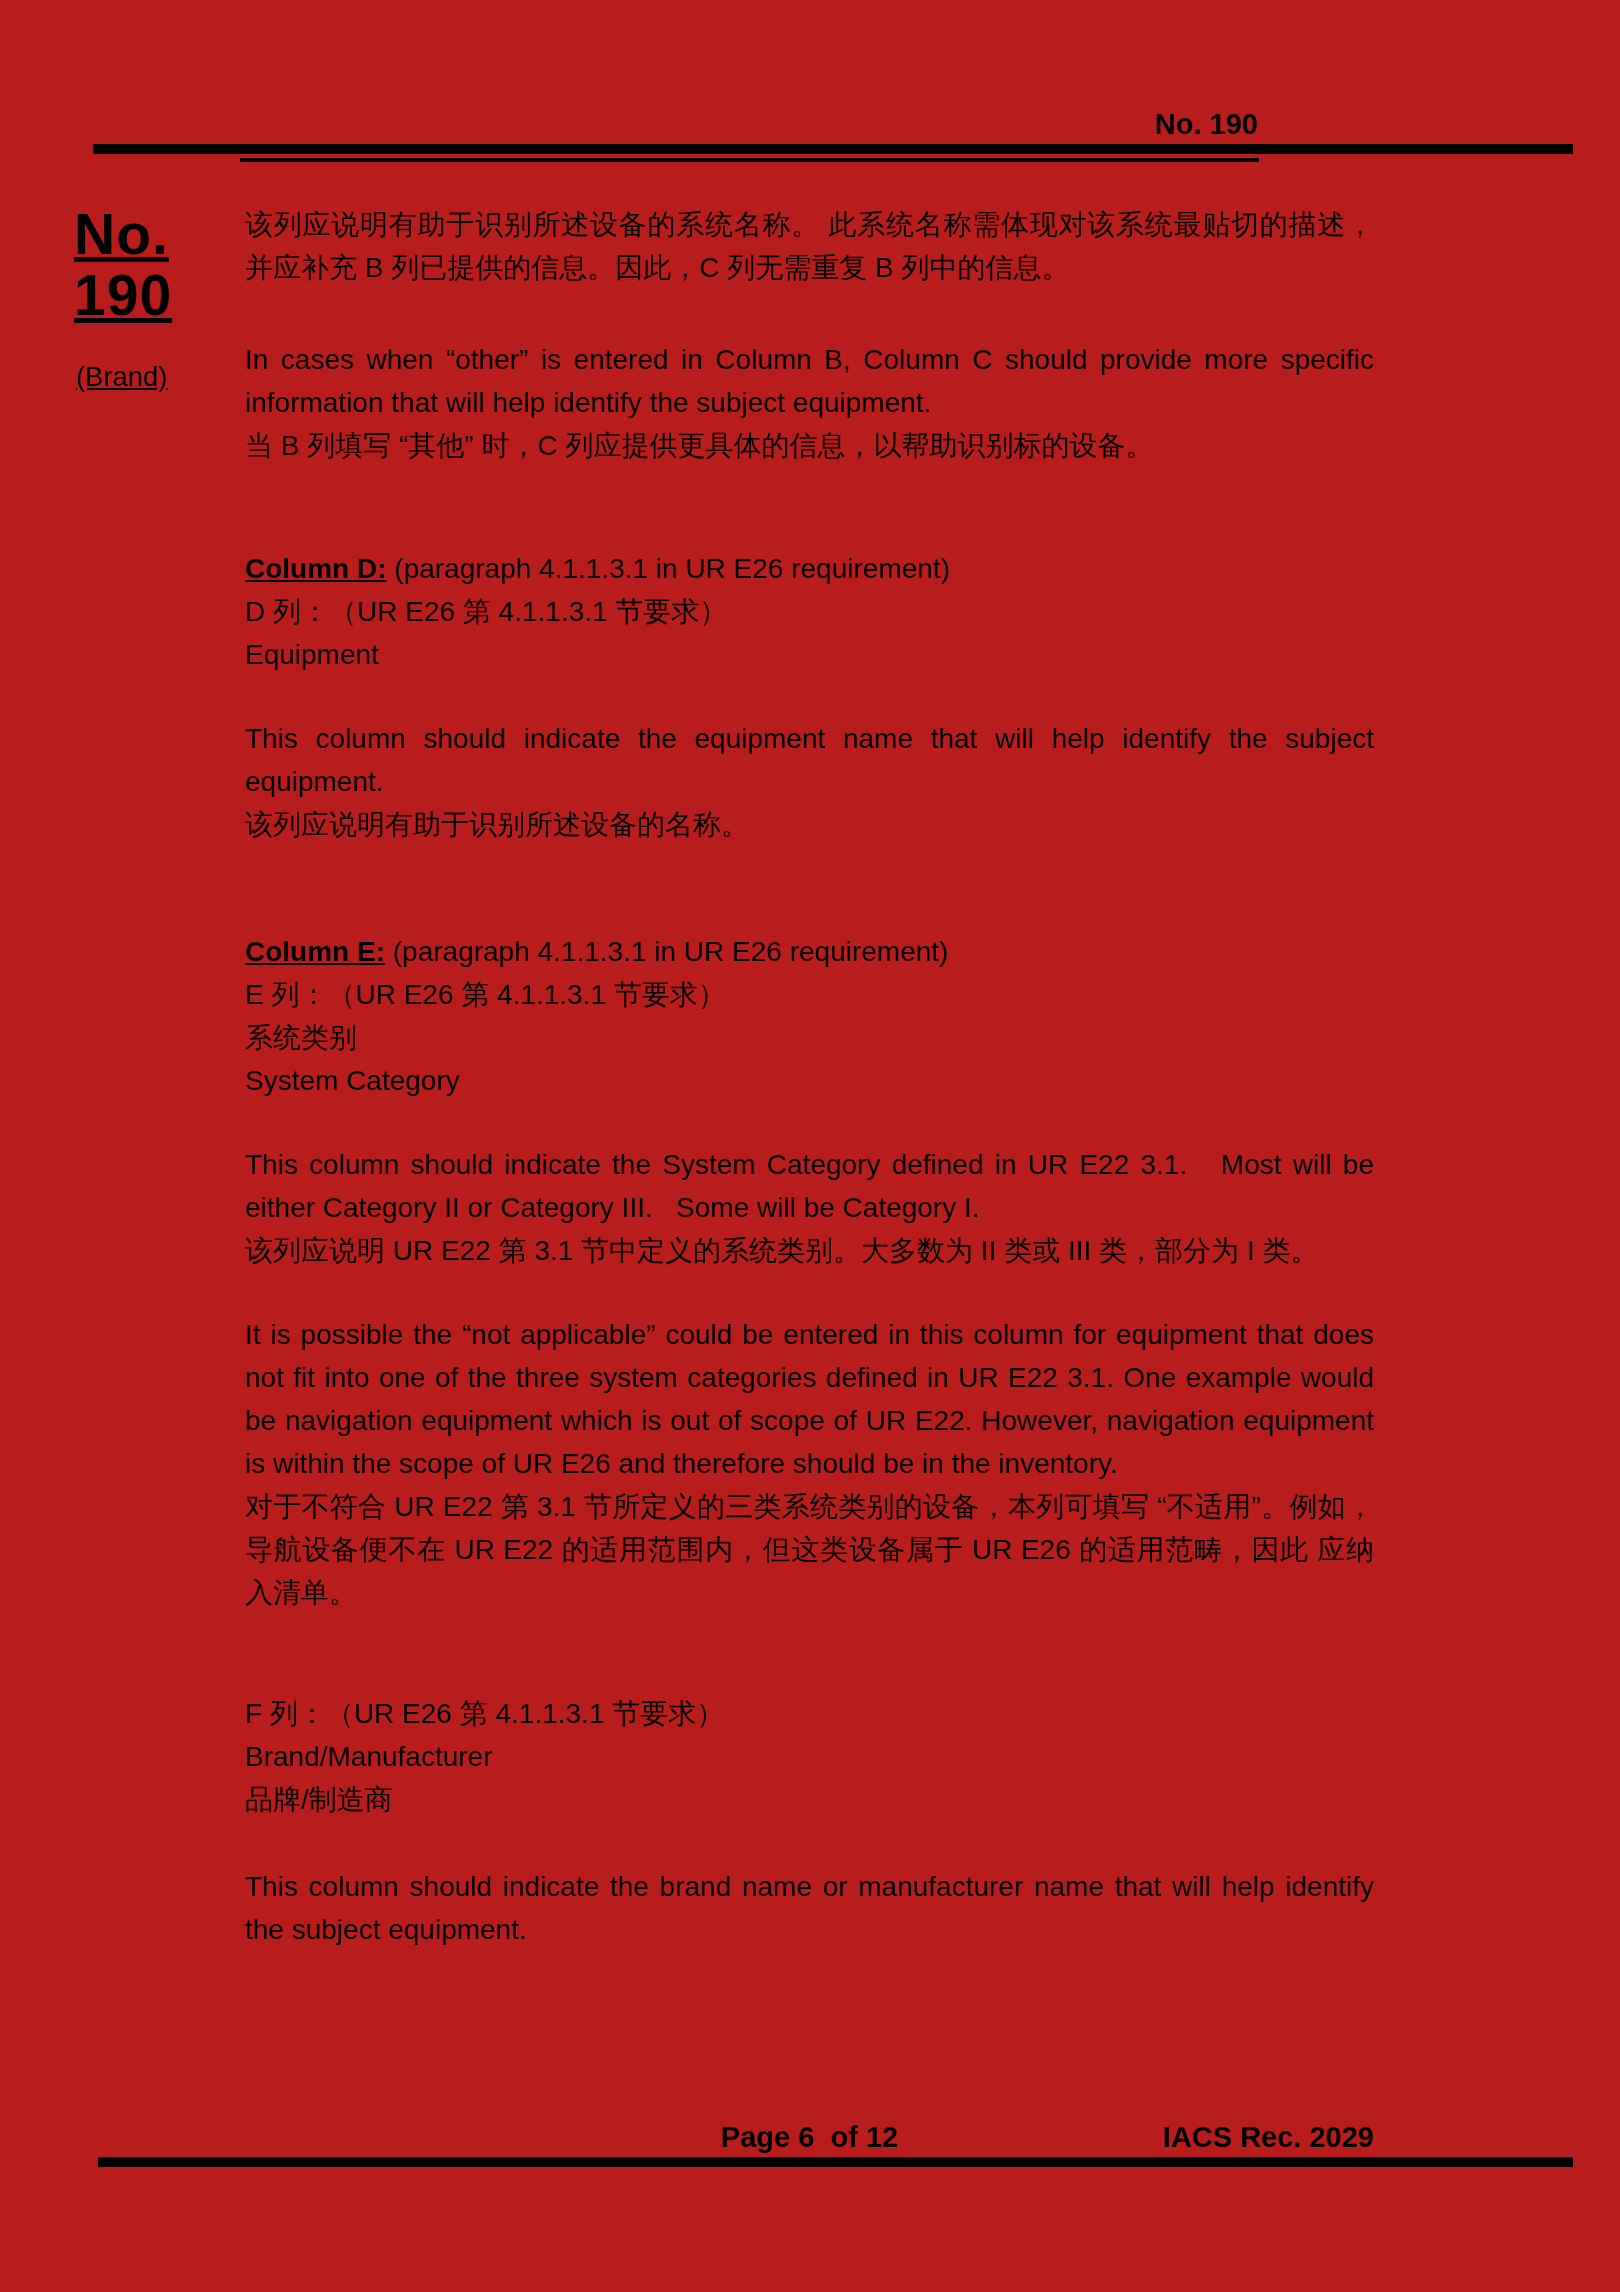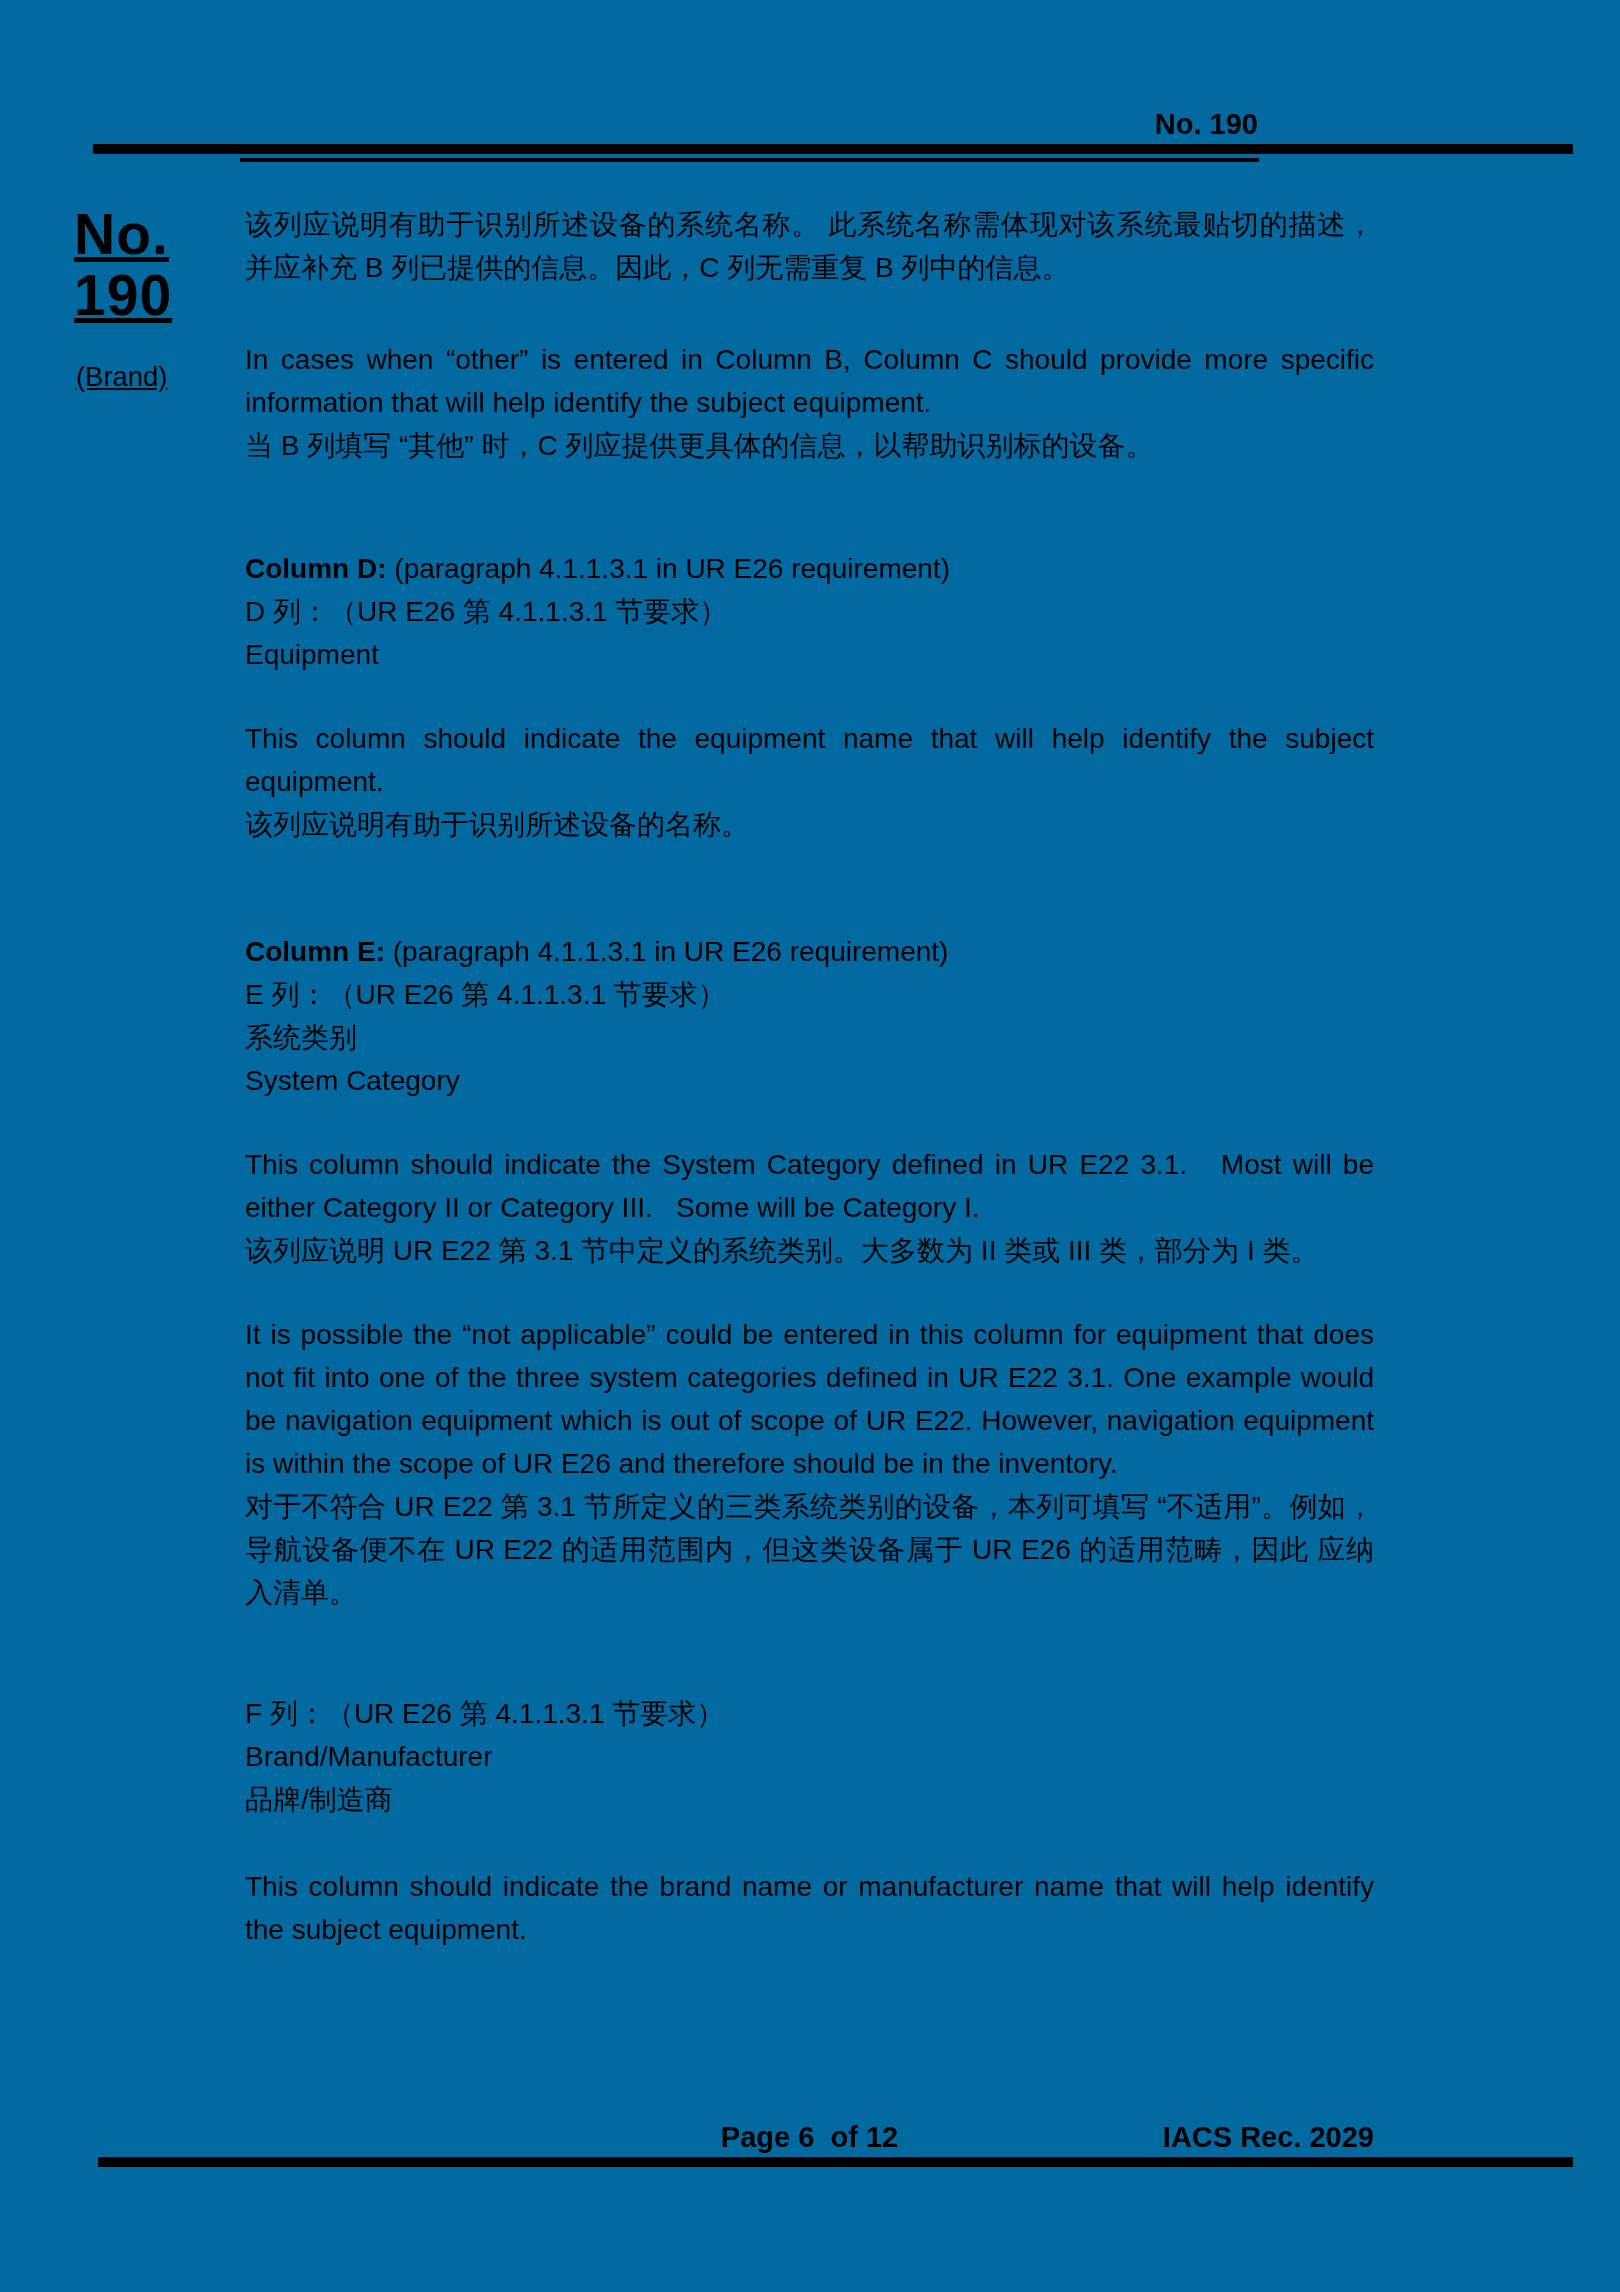--- a/index.html
+++ b/index.html
@@ -1,20 +1,20 @@
 <!DOCTYPE html>
 <html><head>
 <meta charset="utf-8">
 <style>
   html, body { margin: 0; padding: 0; background: #ffffff; }
   .page {
     position: relative;
     width: 1620px;
     height: 2293px;
-    background: #0369a1;
+    background: #b91c1c;
     color: #000000;
     font-family: "Liberation Sans", sans-serif;
     overflow: hidden;
   }
   
   .hdr-ref {
     position: absolute;
     top: 108px;
     left: 0;
     width: 1258px;
@@ -36,21 +36,21 @@
   
   .content {
     position: absolute;
     left: 245px;
     top: 162px;
     width: 1129px;
     font-size: 28px;
     line-height: 43px;
   }
   .para { margin: 0; text-align: justify; }
-  .b { font-weight: bold; }
+  .b { font-weight: bold; text-decoration: underline; }
 
   .mt-intro  { margin-top: 41px; }
   .mt-other  { margin-top: 49px; }
   .mt-sec-d  { margin-top: 80px; }
   .mt-para-d { margin-top: 41px; }
   .mt-sec-e  { margin-top: 84px; }
   .mt-para-e1{ margin-top: 41px; }
   .mt-para-e2{ margin-top: 41px; }
   .mt-sec-f  { margin-top: 78px; }
   .mt-para-f { margin-top: 44px; }

